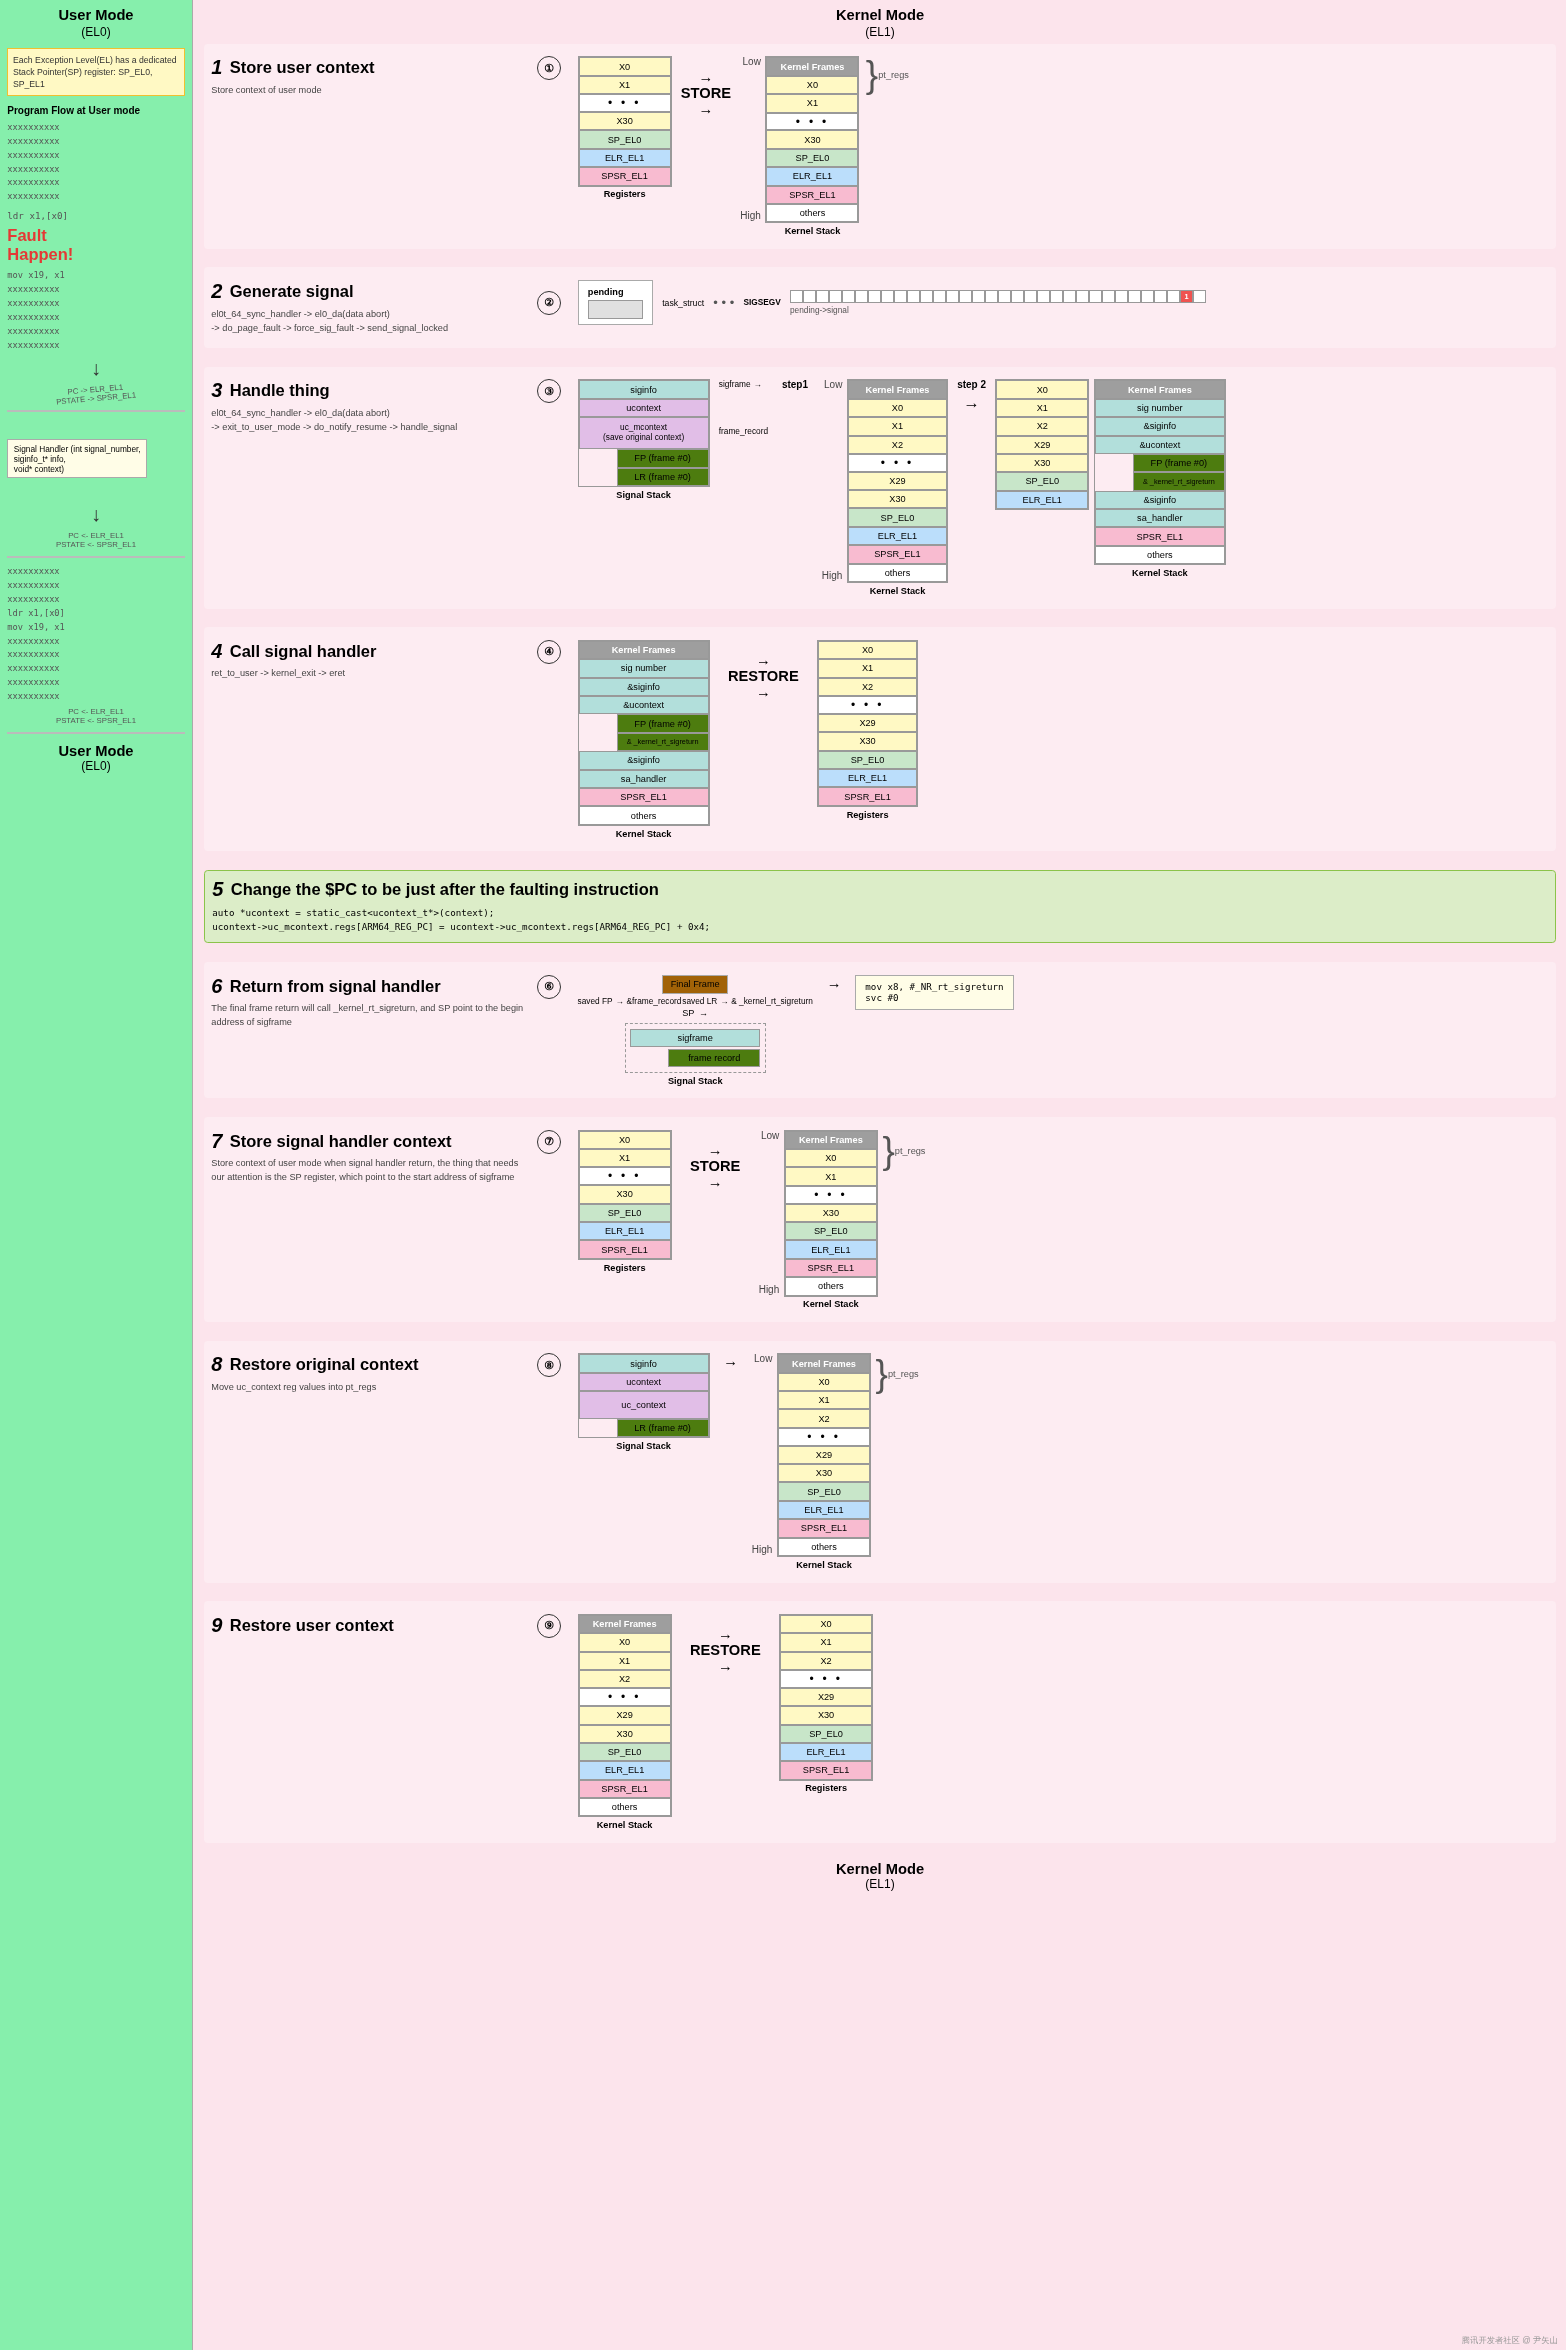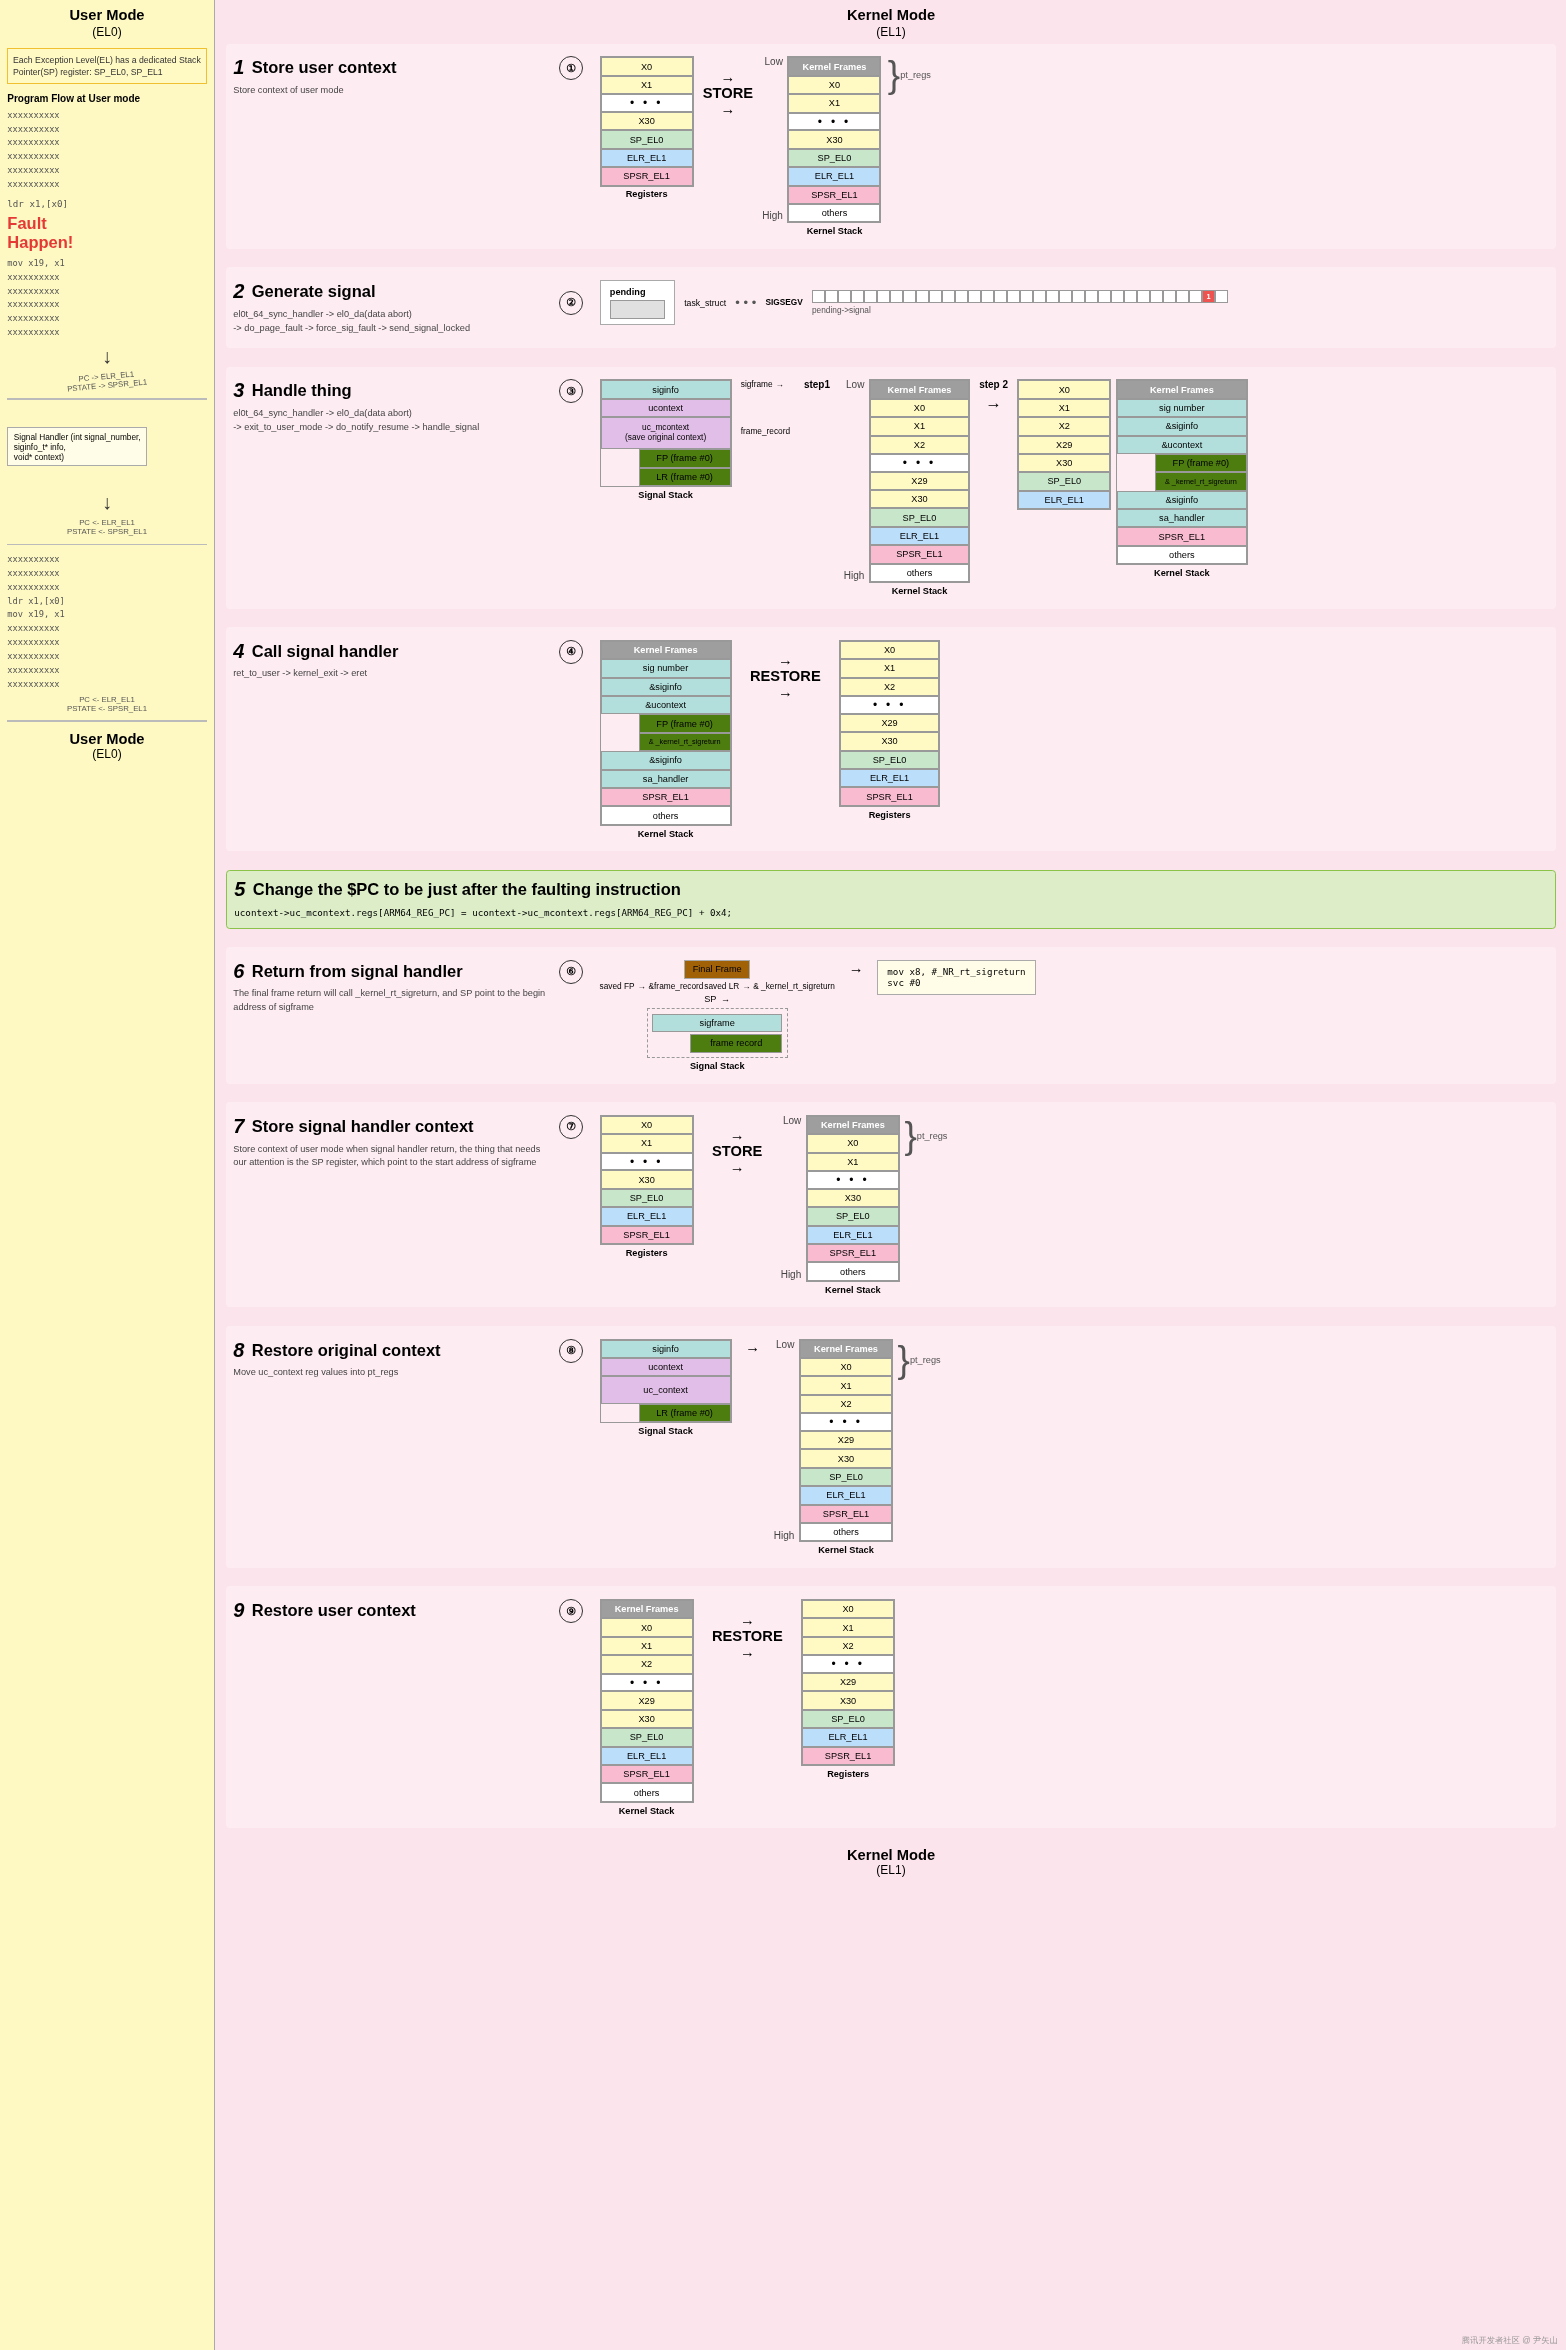--- a/index.html
+++ b/index.html
@@ -163,22 +163,22 @@
     .bit-red { background: #ef5350; color: white; font-weight: bold; }
     .bit-white { background: white; }
 
     
     .signal-stack-6 {
       border: 1.8px dashed #999;
       padding: 4.6px;
     }
 
     .user-col {
-      width: 215px;
-      background: #fef9c3;
+      width: 193px;
+      background: #86efac;
       padding: 7.3px;
       position: relative;
       border-right: 0.9px solid #aaa;
     }
 
     .kernel-col {
       flex: 1;
       background: #fce4ec;
       padding: 7.3px 11px;
     }
@@ -713,20 +713,21 @@
         </div>
       </div>
     </div>
 
     <div class="step5-section-bg">
       <div class="step-header">
         <span class="step-num-italic">5</span>
         <span class="step-title">Change the $PC to be just after the faulting instruction</span>
       </div>
       <div style="font-family:monospace; font-size:9.2px; margin-top:4.6px; line-height:1.6;">
+        <div>auto *ucontext = static_cast&lt;ucontext_t*&gt;(context);</div>
         <div>ucontext-&gt;uc_mcontext.regs[ARM64_REG_PC] = ucontext-&gt;uc_mcontext.regs[ARM64_REG_PC] + 0x4;</div>
       </div>
     </div>
 
     <div class="step-section-bg">
       <div class="full-step">
         <div class="step-left-desc">
           <div class="step-header">
             <span class="step-num-italic">6</span>
             <span class="step-title">Return from signal handler</span>

